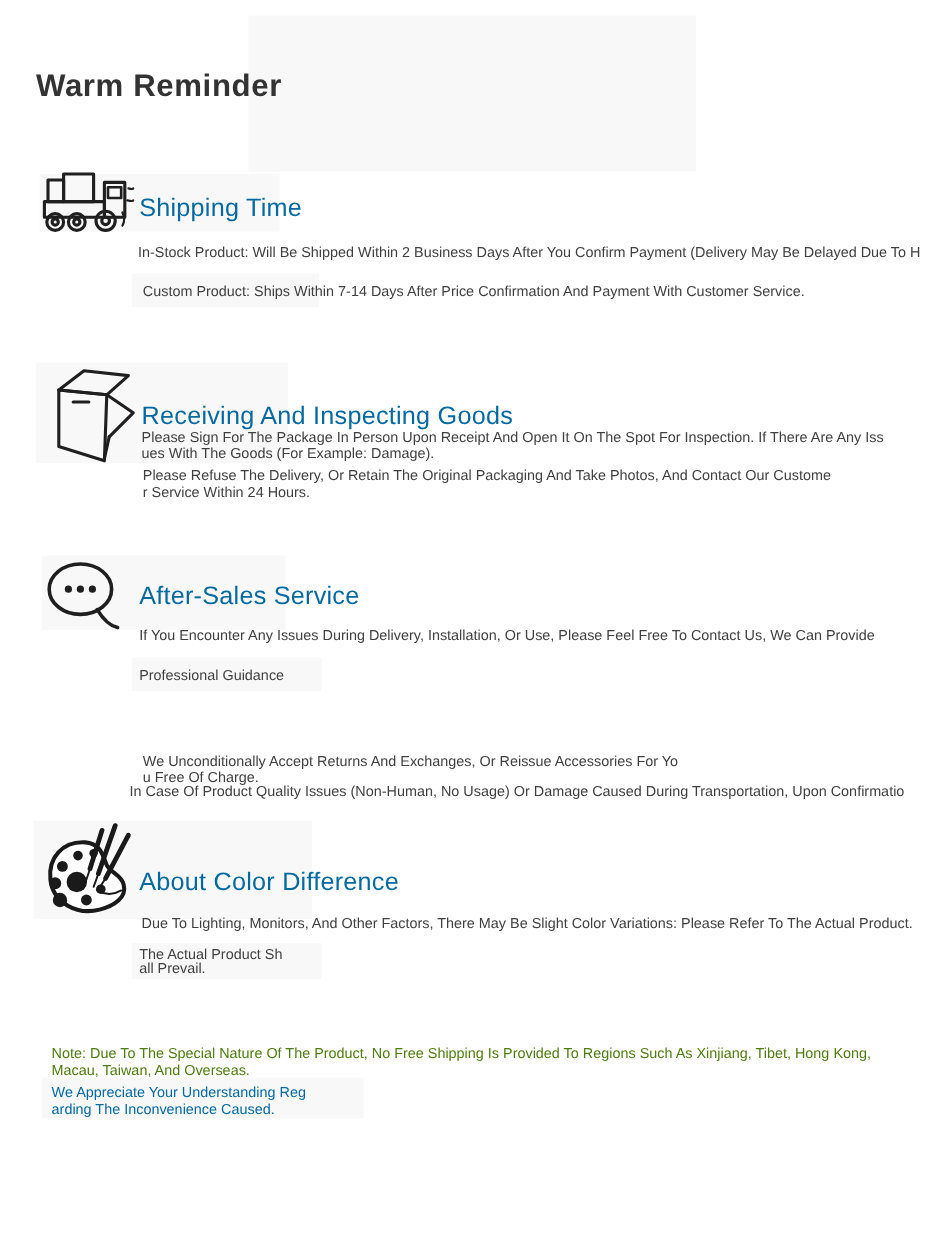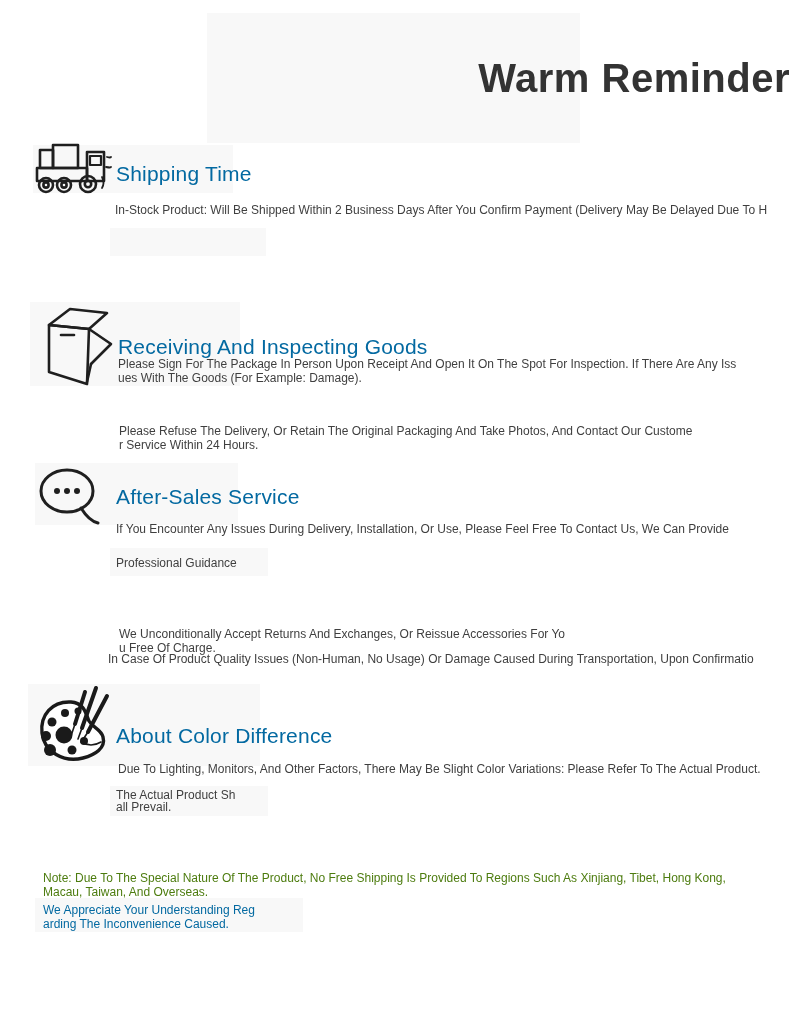--- a/index.html
+++ b/index.html
@@ -7,22 +7,22 @@
     position:relative;
     width:790px;height:1033px;
     background:#ffffff;
     overflow:hidden;
     font-family:"Liberation Sans","DejaVu Sans",sans-serif;
     color:#3f3f3f;
   }
   .patch{position:absolute;background:#f8f8f8;}
   .title{
     position:absolute;left:30px;top:56px;width:760px;
-    margin:0;text-align:right;
-    font-size:40px;font-weight:700;color:#333333;letter-spacing:0.5px;
+    margin:0;text-align:left;
+    font-size:26px;font-weight:700;color:#333333;letter-spacing:0.5px;
   }
   .heading{
     position:absolute;
     font-size:21px;color:#0369a1;letter-spacing:0.2px;
     white-space:nowrap;
   }
   .para{
     position:absolute;
     font-size:12px;line-height:14px;color:#3f3f3f;
     white-space:pre-line;
@@ -91,34 +91,35 @@
         <circle cx="31" cy="43" r="2.6"></circle>
       <circle cx="55" cy="42" r="8"></circle>
         <circle cx="55" cy="42" r="3.2"></circle>
       <path d="M74 15 q4 1 4 0" stroke-width="1.8"></path>
       <path d="M73 25 q5 1 5 0" stroke-width="1.8"></path>
       <path d="M69 35 q3 6 0 11" stroke-width="1.8"></path>
     </svg>
   </div>
   <div class="heading h-s1">Shipping Time</div>
   <div class="para p-s1a clip">In-Stock Product: Will Be Shipped Within 2 Business Days After You Confirm Payment (Delivery May Be Delayed Due To H</div>
+  <div class="para p-s1b clip">Custom Product: Ships Within 7-14 Days After Price Confirmation And Payment With Customer Service.</div>
 
   <div class="icon icon-box">
     <svg viewBox="0 0 74 84" fill="none" stroke="#1f1f1f" stroke-width="2.6" stroke-linecap="round" stroke-linejoin="round">
       <path d="M9 23 L30 7 L67 11 L49 27 Z"></path>
       <path d="M9 23 L9 70 L47 82 L49 27 Z"></path>
       <line x1="21" y1="33" x2="34" y2="33"></line>
       <path d="M49 27 L71 42 L51 62"></path>
       <line x1="51" y1="62" x2="47" y2="80"></line>
     </svg>
   </div>
   <div class="heading h-s2">Receiving And Inspecting Goods</div>
   <div class="para p-s2a" style="width:620px;">Please Sign For The Package In Person Upon Receipt And Open It On The Spot For Inspection. If There Are Any Iss
 ues With The Goods (For Example: Damage).</div>
-  <div class="para p-s2b" style="width:620px;margin-top:35px;">Please Refuse The Delivery, Or Retain The Original Packaging And Take Photos, And Contact Our Custome
+  <div class="para p-s2b" style="width:620px;">Please Refuse The Delivery, Or Retain The Original Packaging And Take Photos, And Contact Our Custome
 r Service Within 24 Hours.</div>
 
   <div class="icon icon-bubble">
     <svg viewBox="0 0 68 62" fill="none" stroke="#1f1f1f" stroke-width="3" stroke-linecap="round" stroke-linejoin="round">
       <ellipse cx="30" cy="27" rx="26" ry="21"></ellipse>
       <path d="M44 44 Q52 57 61 59"></path>
       <circle cx="20" cy="27" r="3" fill="#1f1f1f" stroke="none"></circle>
       <circle cx="30" cy="27" r="3" fill="#1f1f1f" stroke="none"></circle>
       <circle cx="40" cy="27" r="3" fill="#1f1f1f" stroke="none"></circle>
     </svg>

